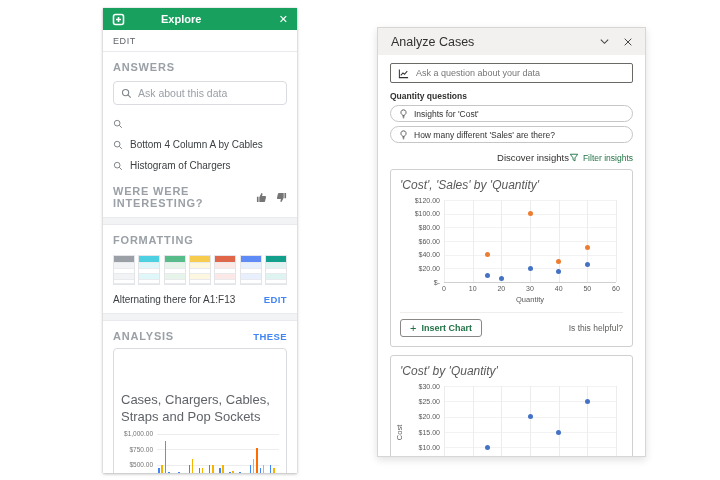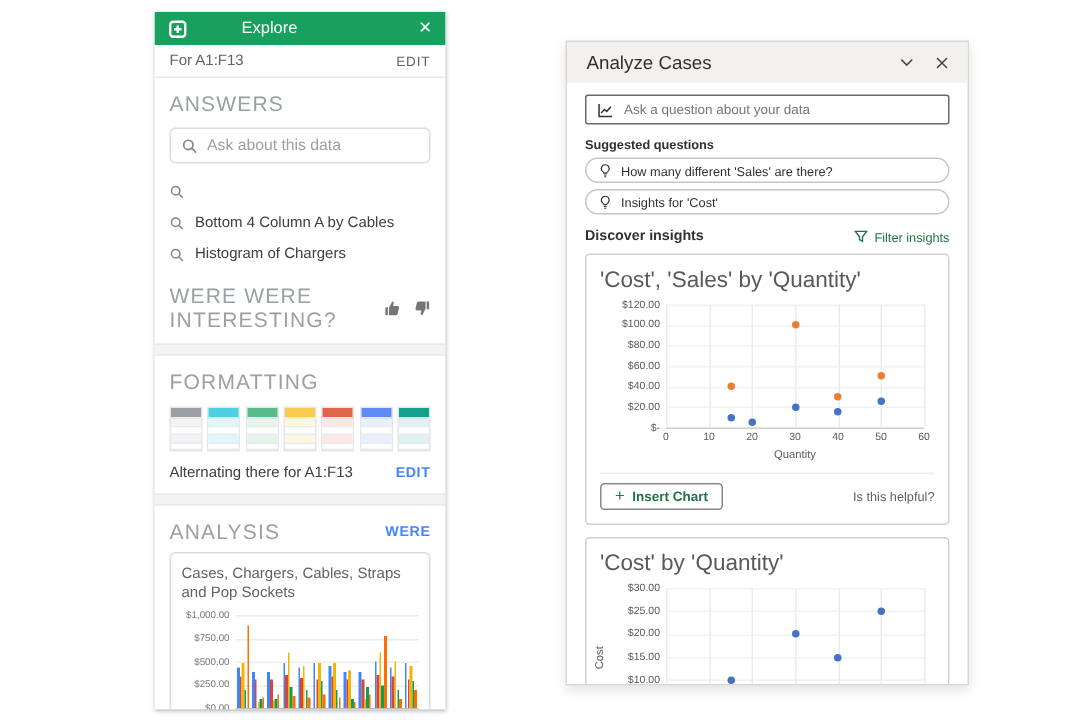--- a/index.html
+++ b/index.html
@@ -5,28 +5,28 @@
   * { margin:0; padding:0; box-sizing:border-box; }
   html,body { width:720px; height:480px; background:#ffffff; overflow:hidden;
               font-family:"Liberation Sans", sans-serif; }
   .stage { position:relative; width:720px; height:480px; background:#fff; }
 
   
   .explore { position:absolute; left:103px; top:8px; width:194px; height:465px;
              background:#fff; box-shadow:0 1px 3px rgba(60,64,67,.35), 0 0 1px rgba(60,64,67,.2);
              overflow:hidden; }
   .explore-header { height:22px; background:#17A05E; display:flex; align-items:center; padding:0 9px; }
-  .explore-title { color:#fff; font-size:11px; font-weight:normal; margin-left:8px; flex:1;padding-left:28px; }
+  .explore-title { color:#fff; font-size:11px; font-weight:bold; margin-left:8px; flex:1;padding-left:28px; }
   .explore-close { color:#fff; font-size:11px; cursor:pointer; line-height:1; }
   .range-bar { height:22px; display:flex; align-items:center; padding:0 10px;
                border-bottom:1px solid #e8eaed; }
   .range-label { font-size:10px; color:#5f6368; flex:1; }
   .range-edit { font-size:9px; color:#5f6368; letter-spacing:.6px; cursor:pointer; }
   .section { padding:9px 10px 8px; }
-  .section-heading { font-size:14px; font-weight:normal; color:#9aa0a6; letter-spacing:.8px; }
+  .section-heading { font-size:11px; font-weight:bold; color:#9aa0a6; letter-spacing:.8px; }
   .explore-search { margin-top:8px; height:24px; border:1px solid #dadce0; border-radius:4px;
                     display:flex; align-items:center; padding:0 7px; background:#fff; }
   .explore-search input { border:none; outline:none; flex:1; font-size:10.5px; color:#3c4043;
                           margin-left:6px; font-family:"Liberation Sans",sans-serif; background:transparent; }
   .explore-search input::placeholder { color:#9aa0a6; }
   .suggestion-list { margin-top:8px; }
   .suggestion-row { display:flex; align-items:center; height:21px; cursor:pointer; }
   .suggestion-row span.txt { font-size:10px; color:#3c4043; margin-left:7px; white-space:nowrap; }
   .feedback-row { margin-top:9px; display:flex; align-items:center; }
   .feedback-row .section-heading { flex:1; }
@@ -34,47 +34,47 @@
   .divider-band { height:8px; background:#f1f3f4; border-top:1px solid #e8eaed; border-bottom:1px solid #e8eaed; }
   .swatch-row { margin-top:9px; display:flex; gap:3.5px; }
   .swatch { width:22px; height:30px; border:1px solid #e3e5e8; background:#fff; cursor:pointer; }
   .swatch div { width:100%; }
   .fmt-caption-row { margin-top:9px; display:flex; align-items:center; }
   .fmt-caption { font-size:10px; color:#3c4043; flex:1; }
   .link-blue { font-size:9.5px; font-weight:bold; color:#4285F4; letter-spacing:.4px; cursor:pointer; }
   .analysis-header { display:flex; align-items:center; }
   .analysis-header .section-heading { flex:1; }
   .analysis-card { margin-top:6px; border:1px solid #dadce0; border-radius:4px; padding:7px 7px 4px; height:134px; overflow:hidden; }
-  .analysis-chart-title { font-size:10px; color:#5f6368; line-height:1.3; }
+  .analysis-chart-title { font-size:13px; color:#5f6368; line-height:1.3;margin-top:36px; }
   .bar-chart { position:relative; margin-top:4px; height:96px; }
 
   
   .analyze { position:absolute; left:377px; top:27px; width:269px; height:430px;
              background:#fff; border:1px solid #d8d6d4; box-shadow:0 3px 8px rgba(0,0,0,.12);
              overflow:hidden; }
   .analyze-header { height:27px; background:#f2f1f0; display:flex; align-items:center; padding:0 12px 0 13px; }
   .analyze-title { font-size:12.5px; color:#323130; flex:1; }
   .analyze-hicons { display:flex; align-items:center; gap:13px; }
   .analyze-body { padding:8px 12px 0; }
   .analyze-search { height:20px; border:1px solid #6b6966; border-radius:2px; display:flex;
                     align-items:center; padding:0 7px; background:#fff; }
   .analyze-search input { border:none; outline:none; flex:1; font-size:9px; color:#323130;
                           margin-left:7px; font-family:"Liberation Sans",sans-serif; background:transparent; }
   .analyze-search input::placeholder { color:#767676; }
   .sq-heading { margin-top:8px; font-size:8.5px; font-weight:bold; color:#323130; }
   .pill { margin-top:4px; height:17px; border:1px solid #c8c6c4; border-radius:9px; background:#fff;
           display:flex; align-items:center; padding:0 8px; cursor:pointer; }
   .pill span.txt { font-size:8.5px; color:#323130; margin-left:6px; white-space:nowrap; }
   .insights-row { margin-top:9px; display:flex; align-items:center; }
-  .insights-heading { font-size:9.5px; font-weight:bold; color:#323130; flex:1; }
+  .insights-heading { font-size:9.5px; font-weight:normal; color:#323130; flex:1;text-align:right; }
   .filter-results { display:flex; align-items:center; gap:4px; cursor:pointer; }
   .filter-results span { font-size:8.5px; color:#217346; }
   .insight-card { margin-top:6px; border:1px solid #d2d0ce; border-radius:3px; background:#fff;
                   padding:8px 9px 5px; }
-  .insight-title { font-size:15px; color:#595959; }
+  .insight-title { font-size:12px; color:#595959;font-style:italic; }
   .scatter { position:relative; }
   .scatter-1 { height:118px; }
   .scatter-2 { height:118px; }
   .card-footer { border-top:1px solid #efeeed; margin-top:2px; padding:6px 0 4px; display:flex; align-items:center; }
   .insert-chart-btn { height:18px; border:1px solid #8a8886; border-radius:3px; background:#fff;
                       display:flex; align-items:center; padding:0 9px; gap:5px; cursor:pointer; }
   .insert-chart-btn .plus { color:#217346; font-size:11px; line-height:1; }
   .insert-chart-btn .lbl { color:#217346; font-size:9px; font-weight:bold; }
   .helpful { flex:1; text-align:right; font-size:8.5px; color:#605e5c; }
   .gridline-h { position:absolute; height:1px; background:#ededed; }
@@ -95,21 +95,20 @@
     <div class="explore-header">
       <svg width="13" height="13" viewBox="0 0 13 13">
         <rect x="1.5" y="1.5" width="10" height="10" rx="2" fill="none" stroke="#ffffff" stroke-width="1.6"></rect>
         <path d="M6.5 4v5M4 6.5h5" stroke="#ffffff" stroke-width="1.6"></path>
       </svg>
       <span class="explore-title">Explore</span>
       <span class="explore-close">✕</span>
     </div>
 
     <div class="range-bar">
-      <span class="range-label">For A1:F13</span>
       <span class="range-edit">EDIT</span>
     </div>
 
     <div class="section">
       <div class="section-heading">ANSWERS</div>
       <div class="explore-search">
         <svg width="11" height="11" viewBox="0 0 12 12">
           <circle cx="5" cy="5" r="3.4" fill="none" stroke="#80868b" stroke-width="1.2"></circle>
           <path d="M7.6 7.6L10.6 10.6" stroke="#80868b" stroke-width="1.2"></path>
         </svg>
@@ -209,21 +208,21 @@
         <span class="fmt-caption">Alternating there for A1:F13</span>
         <span class="link-blue">EDIT</span>
       </div>
     </div>
 
     <div class="divider-band"></div>
 
     <div class="section">
       <div class="analysis-header">
         <span class="section-heading">ANALYSIS</span>
-        <span class="link-blue">WERE</span>
+        <span class="link-blue">THESE</span>
       </div>
       <div class="analysis-card">
         <div class="analysis-chart-title">Cases, Chargers, Cables, Straps and Pop Sockets</div>
         <div class="bar-chart" id="bar-chart">
             <div class="axis-line" style="left: 36px; top: 66px; width: 122px; height: 1px;"></div>
             <div class="tick-label" style="left: 0px; top: 62.5px; width: 32px; text-align: right; font-size: 6.5px;">$0.00</div>
             <div class="gridline-h" style="left: 36px; top: 50.5px; width: 122px; height: 1px;"></div>
             <div class="tick-label" style="left: 0px; top: 47px; width: 32px; text-align: right; font-size: 6.5px;">$250.00</div>
             <div class="gridline-h" style="left: 36px; top: 35px; width: 122px; height: 1px;"></div>
             <div class="tick-label" style="left: 0px; top: 31.5px; width: 32px; text-align: right; font-size: 6.5px;">$500.00</div>
@@ -323,35 +322,35 @@
 
     <div class="analyze-body">
       <div class="analyze-search">
         <svg width="11" height="11" viewBox="0 0 12 12">
           <path d="M1.5 1.5v9h9.5" fill="none" stroke="#323130" stroke-width="1.1"></path>
           <path d="M3 8l2.4-2.6 1.7 1.4 3-3.4" fill="none" stroke="#323130" stroke-width="1.1"></path>
         </svg>
         <input type="text" placeholder="Ask a question about your data" style="">
       </div>
 
-      <div class="sq-heading">Suggested questions</div>
+      <div class="sq-heading">Quantity questions</div>
       <div id="pills">
           <div class="pill">
             <svg width="9" height="10" viewBox="0 0 10 12">
               <path d="M5 1a3.1 3.1 0 0 0-1.7 5.7c.3.2.6.6.6 1h2.2c0-.4.3-.8.6-1A3.1 3.1 0 0 0 5 1z" fill="none" stroke="#323130" stroke-width="0.9"></path>
               <path d="M3.9 9.2h2.2M4.2 10.6h1.6" stroke="#323130" stroke-width="0.9"></path>
             </svg>
-            <span class="txt">How many different 'Sales' are there?</span>
+            <span class="txt">Insights for 'Cost'</span>
           </div>
           <div class="pill">
             <svg width="9" height="10" viewBox="0 0 10 12">
               <path d="M5 1a3.1 3.1 0 0 0-1.7 5.7c.3.2.6.6.6 1h2.2c0-.4.3-.8.6-1A3.1 3.1 0 0 0 5 1z" fill="none" stroke="#323130" stroke-width="0.9"></path>
               <path d="M3.9 9.2h2.2M4.2 10.6h1.6" stroke="#323130" stroke-width="0.9"></path>
             </svg>
-            <span class="txt">Insights for 'Cost'</span>
+            <span class="txt">How many different 'Sales' are there?</span>
           </div>
         </div>
 
       <div class="insights-row">
         <span class="insights-heading">Discover insights</span>
         <span class="filter-results">
           <svg width="10" height="10" viewBox="0 0 12 12">
             <path d="M1.5 1.5h9L7.2 5.8v3.7L4.8 8V5.8z" fill="none" stroke="#217346" stroke-width="1.1"></path>
           </svg>
           <span>Filter insights</span>

